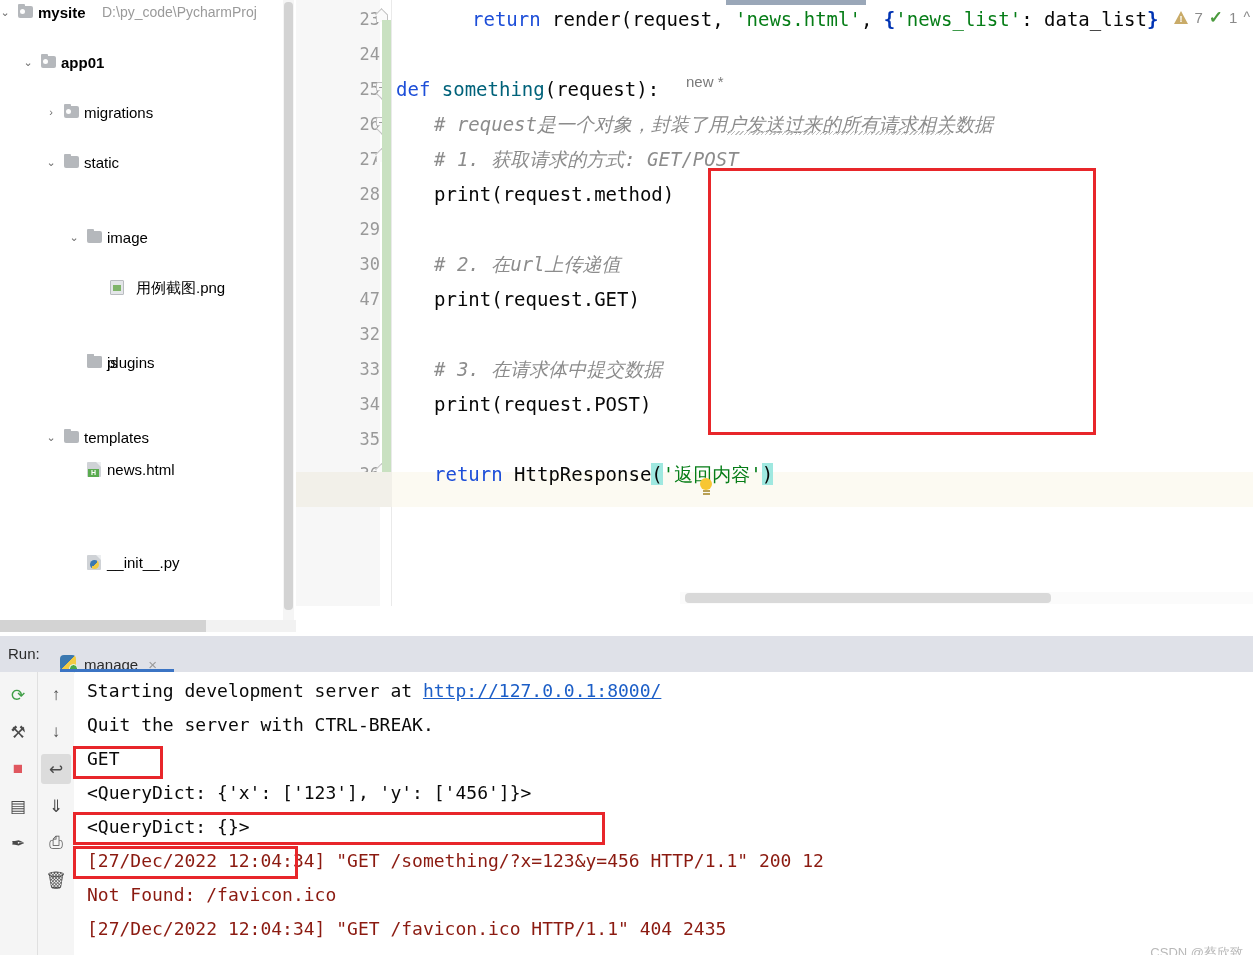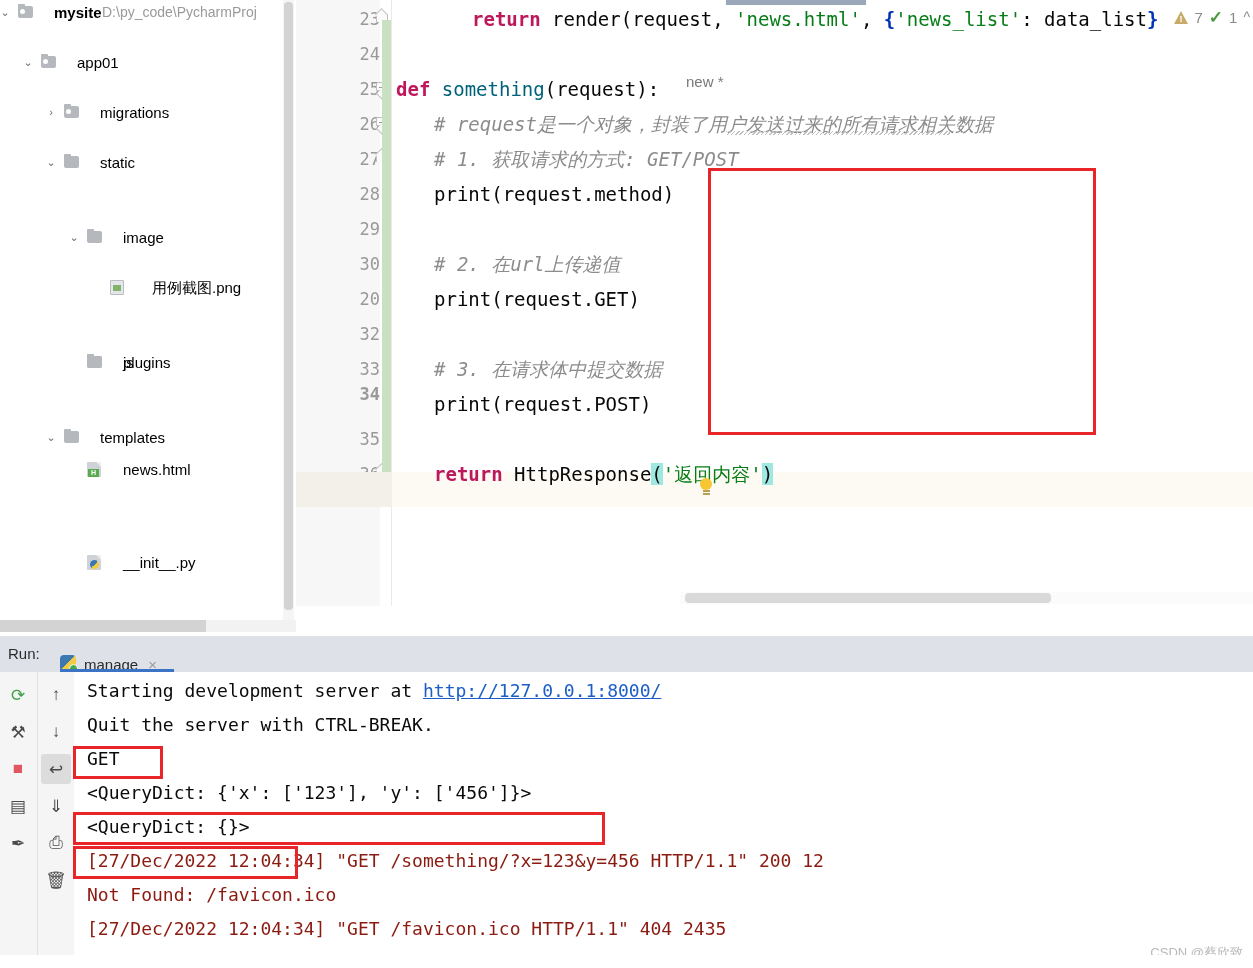--- a/index.html
+++ b/index.html
@@ -20,21 +20,21 @@
     position: relative; height: 25px; line-height: 25px;
     font-size: 15px; color: #000000; white-space: nowrap;
   }
   .tree-row .arrow {
     position: absolute; width: 14px; height: 25px; line-height: 25px;
     text-align: center; font-size: 11px; color: #6e6e6e;
   }
   .tree-row .ficon {
     position: absolute; width: 17px; height: 25px;
   }
-  .tree-row .label { position: absolute; margin-left: 16px; }
+  .tree-row .label { position: absolute; }
   .tree-row .path {
     position: absolute; color: #9a9a9a; font-size: 14px;
   }
   .bold { font-weight: bold; }
 
   
   .folder-g {
     position: absolute; left: 1px; top: 6px; width: 15px; height: 12px;
     background: #b5b8bc; border-radius: 1px 2px 2px 2px;
   }
@@ -136,21 +136,21 @@
     content:""; position:absolute; left:4px; top:18px; width:7px; height:7px;
     border-right:1px solid #c0c0c0; border-bottom:1px solid #c0c0c0;
     transform: rotate(45deg); background:#fafafa;
   }
 
   .code-line {
     position:absolute; left:100px; height:35px; line-height:35px;
     font-family:"DejaVu Sans Mono", monospace; font-size:19px;
     white-space:pre; color:#080808;
   }
-  .kw { color:#be185d; font-weight:bold; }
+  .kw { color:#1d4ed8; font-weight:normal; }
   .fn { color:#00627a; }
   .str { color:#067d17; }
   .cmt { color:#8c8c8c; font-style:italic; }
   .curly { color:#0033b3; font-weight:bold; }
 
   #line36-hl {
     position:absolute; left:96px; top:472px; width:861px; height:35px;
     background:#fcfaf2;
   }
   #line36-gutter-hl {
@@ -305,21 +305,21 @@
             <span class="folder-g folder-mod"></span>
           </span>
           <span class="label bold" style="left: 38px;">mysite</span>
           <span class="path" style="left: 102px;">D:\py_code\PycharmProj</span>
         </div>
         <div class="tree-row" style="top: 25px;">
           <span class="arrow" style="left: 21px;">⌄</span>
           <span class="ficon" style="left: 40px;">
             <span class="folder-g folder-mod"></span>
           </span>
-          <span class="label" style="left: 61px;">app01</span>
+          <span class="label" style="left: 61px; font-weight: bold;">app01</span>
         </div>
         <div class="tree-row" style="top: 50px;">
           <span class="arrow" style="left: 44px;">›</span>
           <span class="ficon" style="left: 63px;">
             <span class="folder-g folder-mod"></span>
           </span>
           <span class="label" style="left: 84px;">migrations</span>
         </div>
         <div class="tree-row" style="top: 75px;">
           <span class="arrow" style="left: 44px;">⌄</span>
@@ -395,24 +395,24 @@
         <div class="fold fold-down fold-minus" style="top: 107px;">
           <span class="fold-i"></span>
         </div>
         <div class="ln" style="top: 142px;">27</div>
         <div class="fold fold-house" style="top: 142px;">
           <span class="fold-i"></span>
         </div>
         <div class="ln" style="top: 177px;">28</div>
         <div class="ln" style="top: 212px;">29</div>
         <div class="ln" style="top: 247px;">30</div>
-        <div class="ln" style="top: 282px;">20</div>
+        <div class="ln" style="top: 282px;">47</div>
         <div class="ln" style="top: 317px;">32</div>
         <div class="ln" style="top: 352px;">33</div>
-        <div class="ln" style="top: 377px; font-weight: bold;">34</div>
+        <div class="ln" style="top: 387px;">34</div>
         <div class="ln" style="top: 422px;">35</div>
         <div class="ln" style="top: 457px;">36</div>
         <div class="fold fold-house" style="top: 457px;">
           <span class="fold-i"></span>
         </div>
       </div>
     <div id="gutter-vcs"></div>
     <div id="gutter-border"></div>
 
     <div id="line36-gutter-hl"></div>

